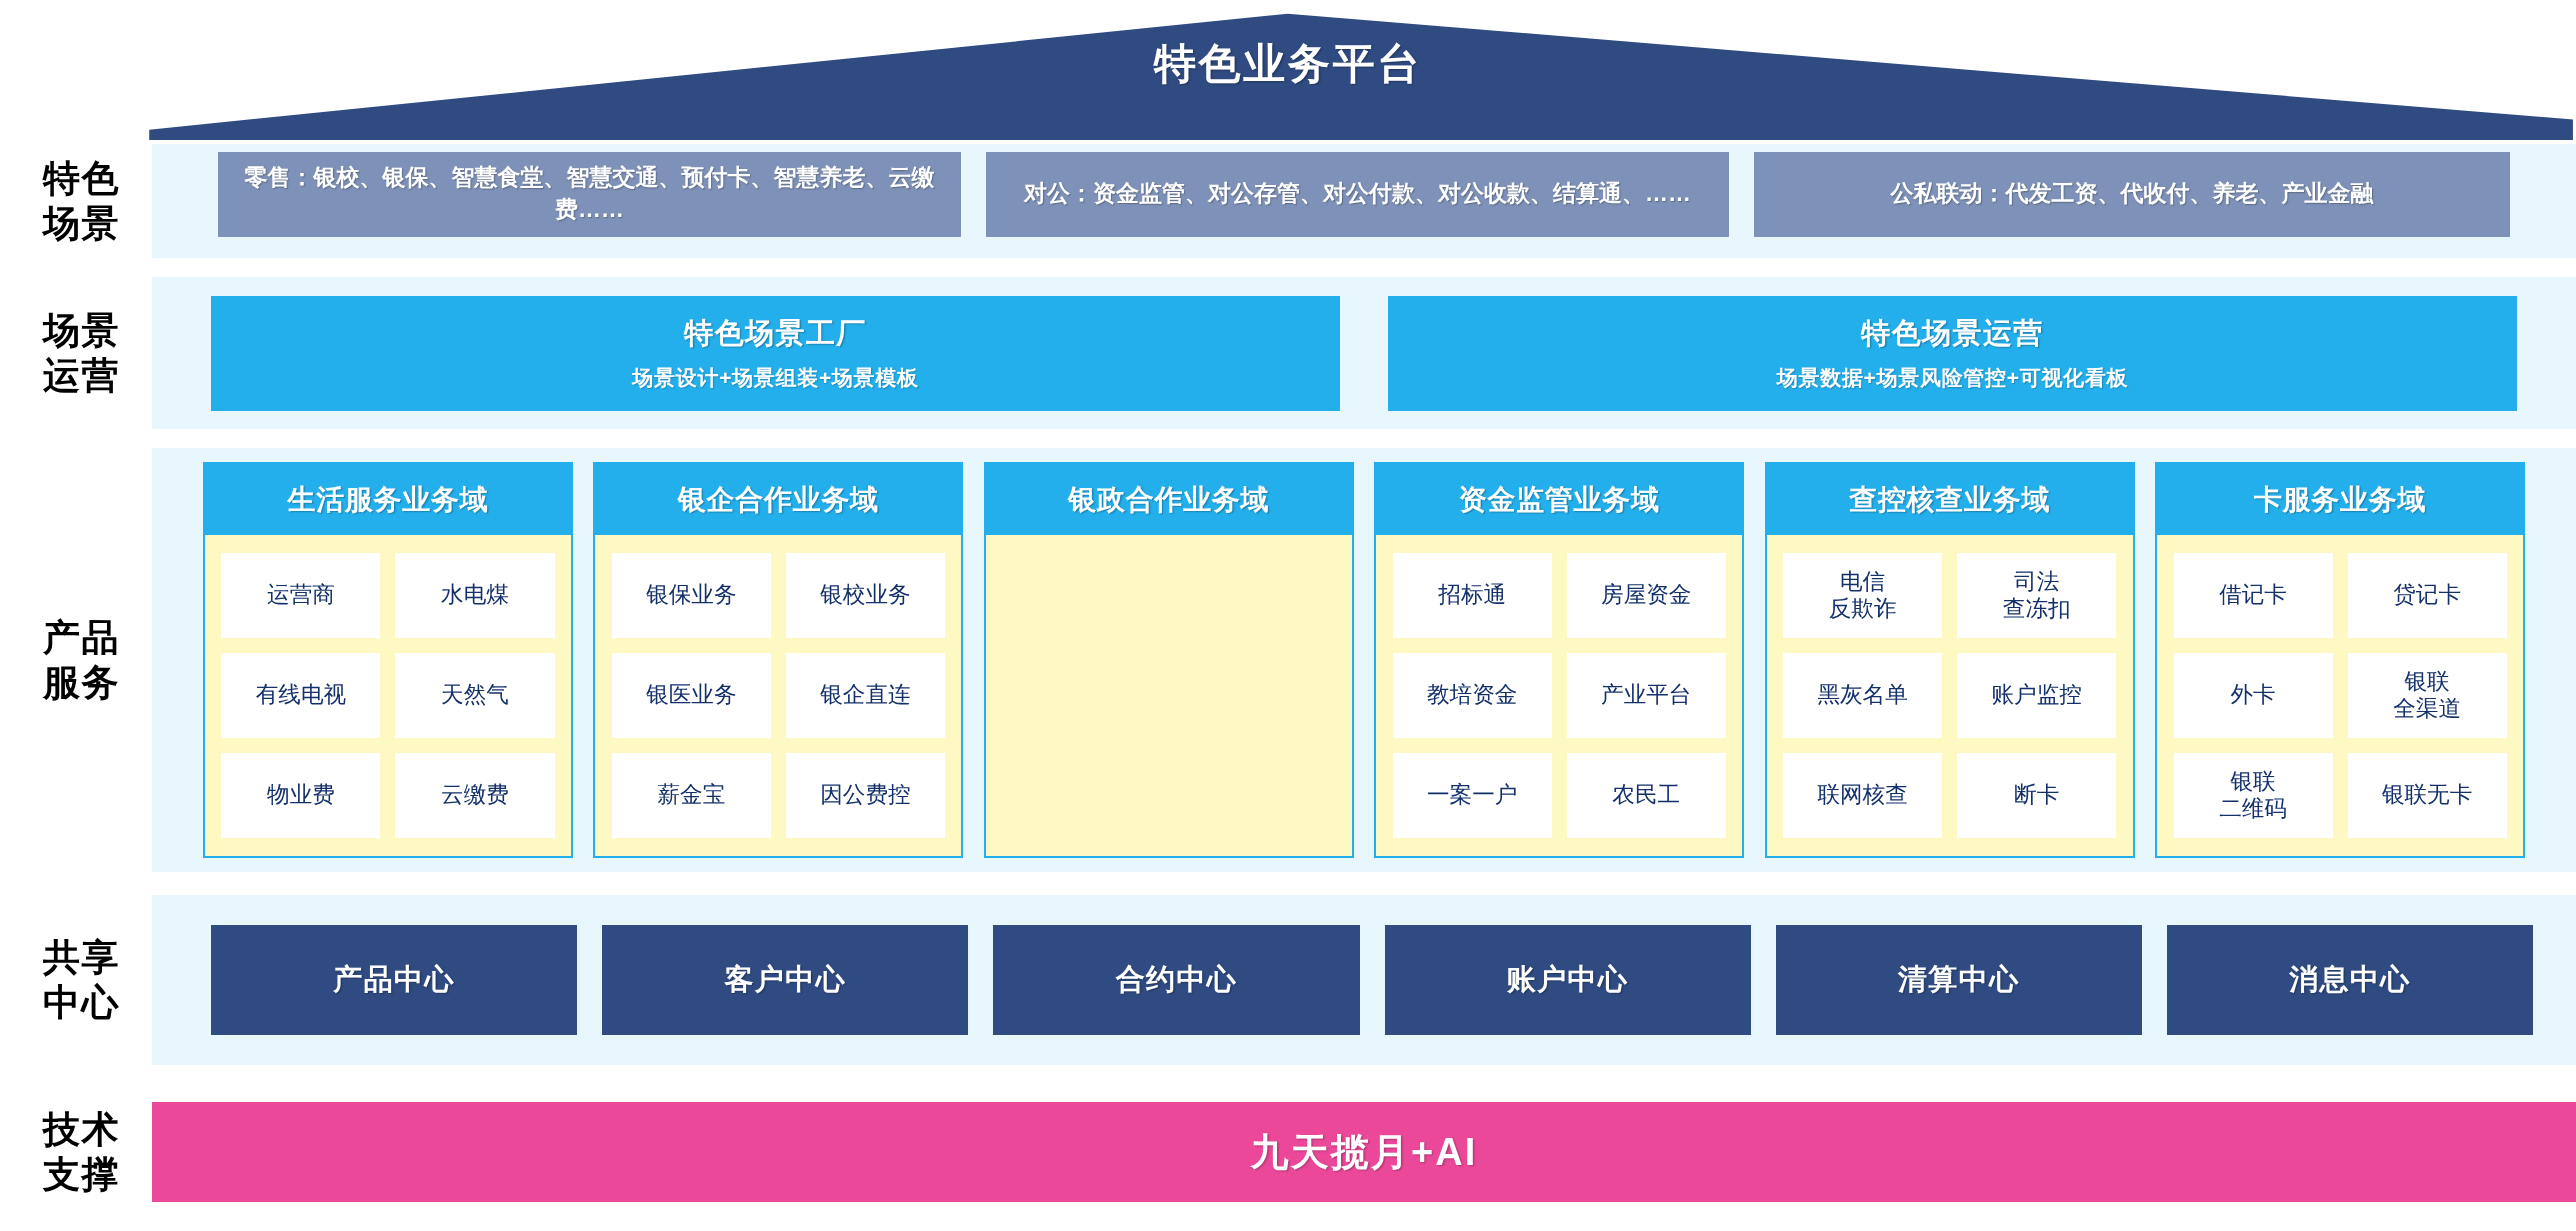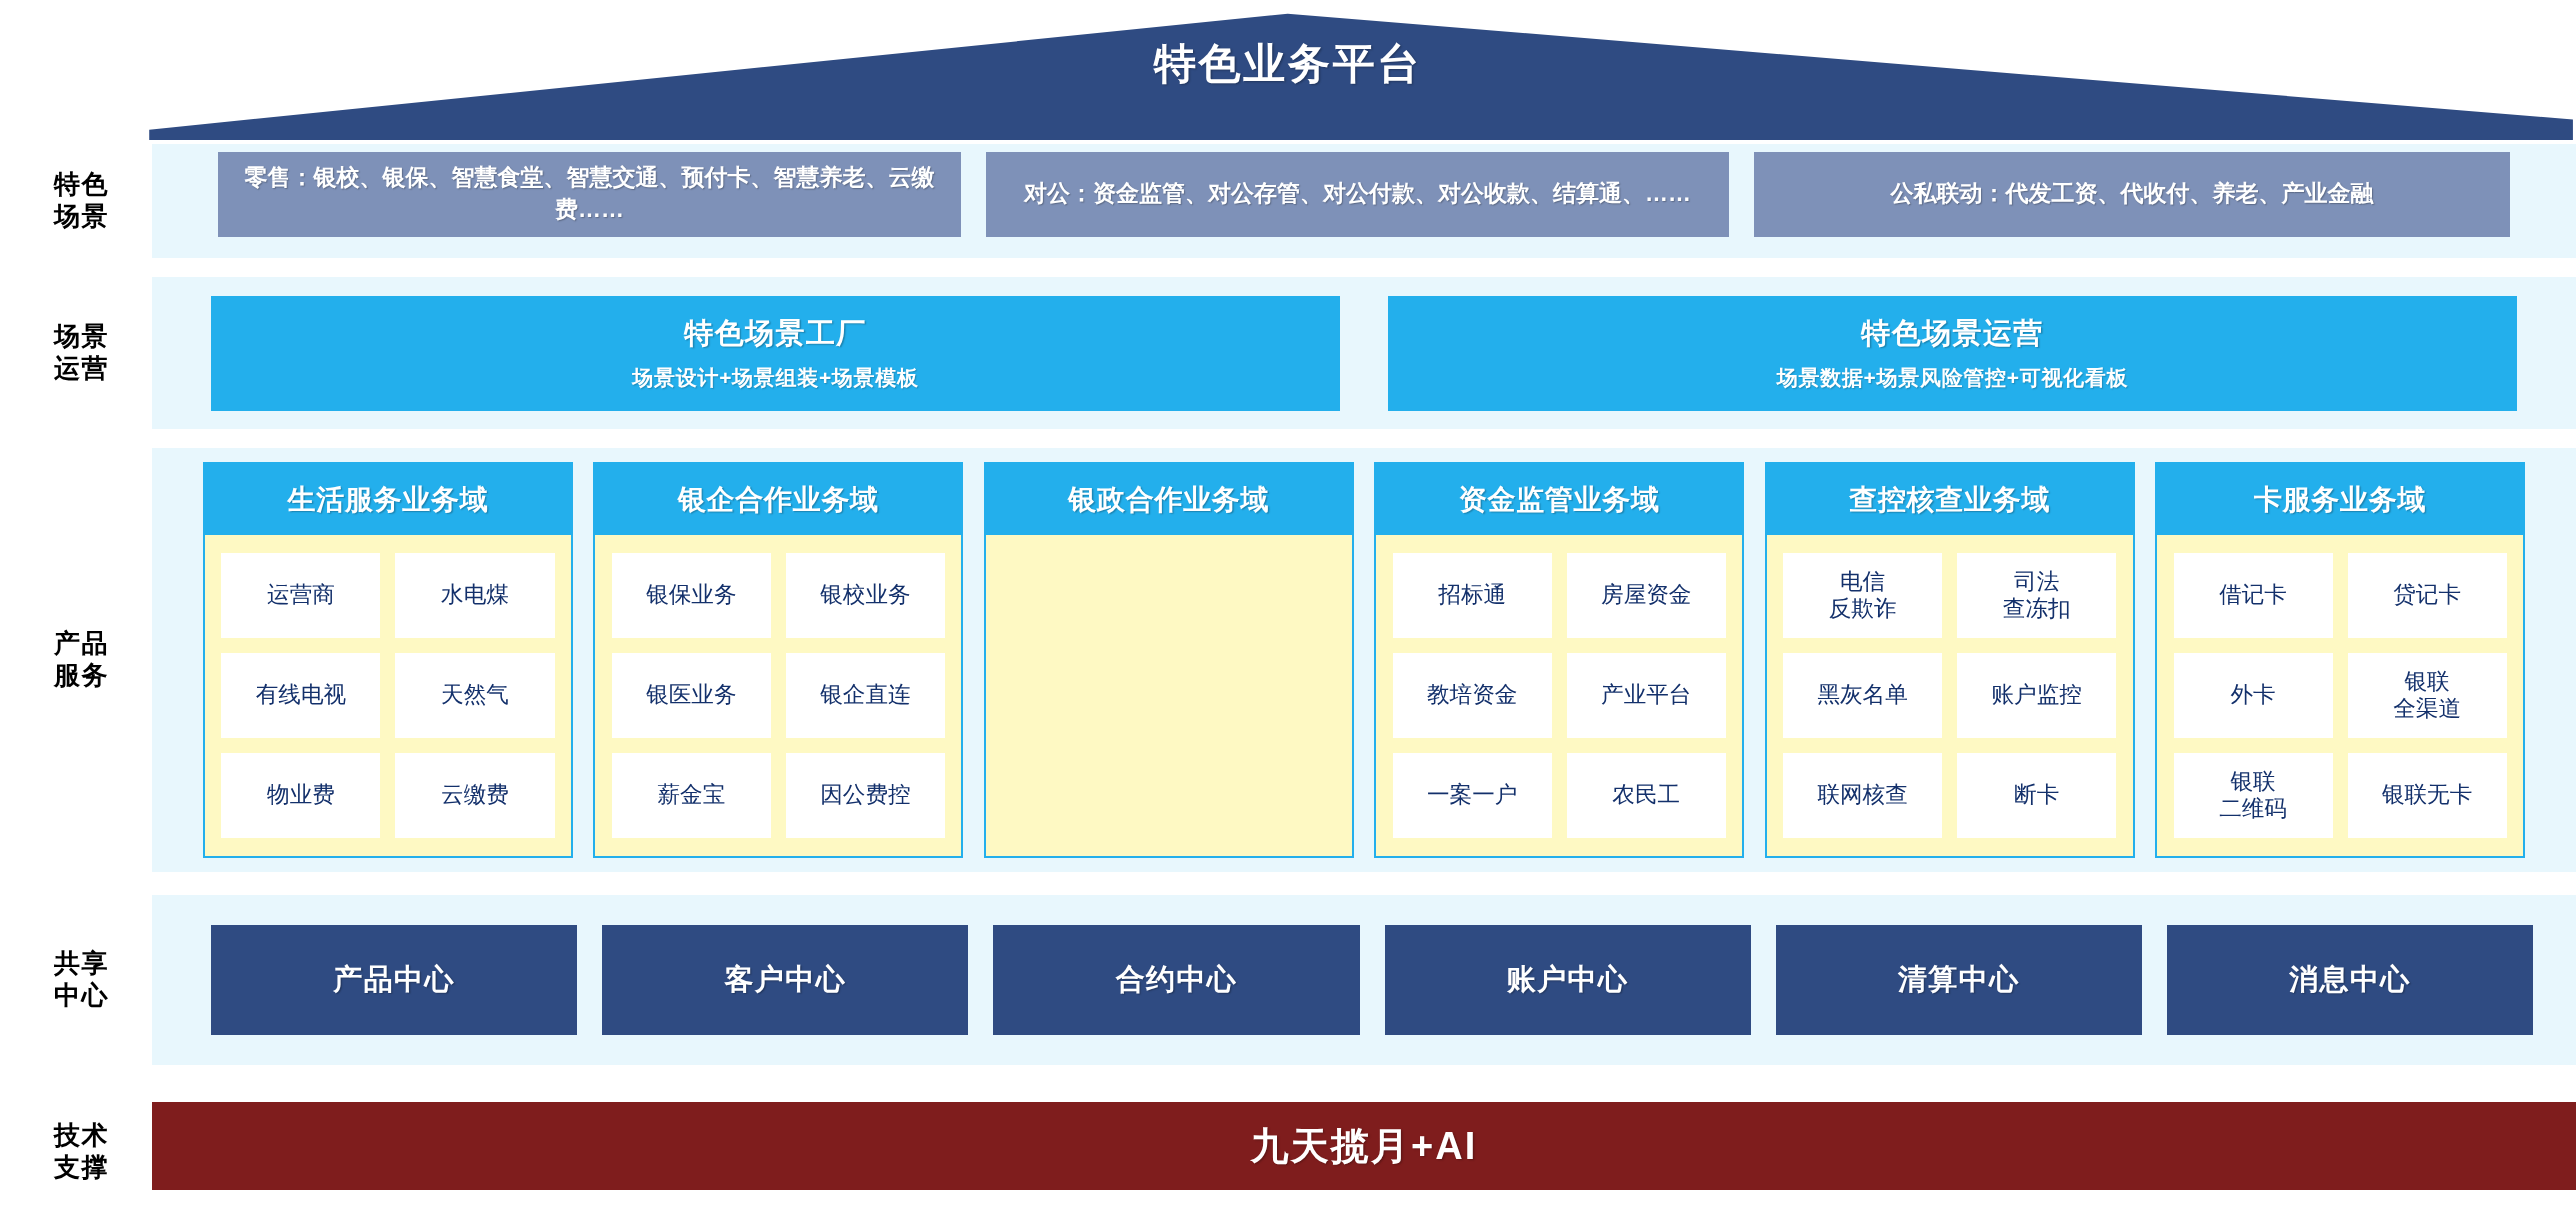--- a/index.html
+++ b/index.html
@@ -19,21 +19,21 @@
   .roof-title {
     position: absolute; left: 0; top: 36px; width: 2576px;
     text-align: center;
     color: #ffffff;
     font-size: 42px; font-weight: bold; letter-spacing: 2.7px;
     text-shadow: 1.4px 1.4px 2.1px rgba(0,0,0,0.28);
   }
   .row-label {
     position: absolute; left: 16.4px; width: 130px;
     text-align: center;
-    color: #000000; font-size: 26px; font-weight: bold;
+    color: #000000; font-size: 37px; font-weight: bold;
     line-height: 1.22; letter-spacing: 1.4px;
     display: flex; flex-direction: column; align-items: center; justify-content: center;
   }
   .band {
     position: absolute;
     background: #e8f7fd;
   }
 
   
   .scen-band { left: 152px; top: 144px; width: 2424px; height: 114px; }
@@ -124,21 +124,21 @@
     flex: 1 1 0;
     height: 110px;
     background: #2f4b82;
     color: #ffffff;
     display: flex; align-items: center; justify-content: center;
     font-size: 29px; font-weight: bold; letter-spacing: 1.4px;
     text-shadow: 1.4px 1.4px 1.4px rgba(0,0,0,0.25);
   }
 
   
-  .tech-band { left: 152px; top: 1102px; width: 2424px; height: 88px; background: #7f1d1d; }
+  .tech-band { left: 152px; top: 1102px; width: 2424px; height: 100px; background: #ec4899; }
   .tech-text {
     position: absolute; left: 0; top: 0; width: 100%; height: 100%;
     display: flex; align-items: center; justify-content: center;
     color: #ffffff; font-size: 38px; font-weight: bold; letter-spacing: 2.1px;
     text-shadow: 1.4px 1.4px 2.1px rgba(0,0,0,0.25);
   }
 </style>
 </head>
 <body>
 

